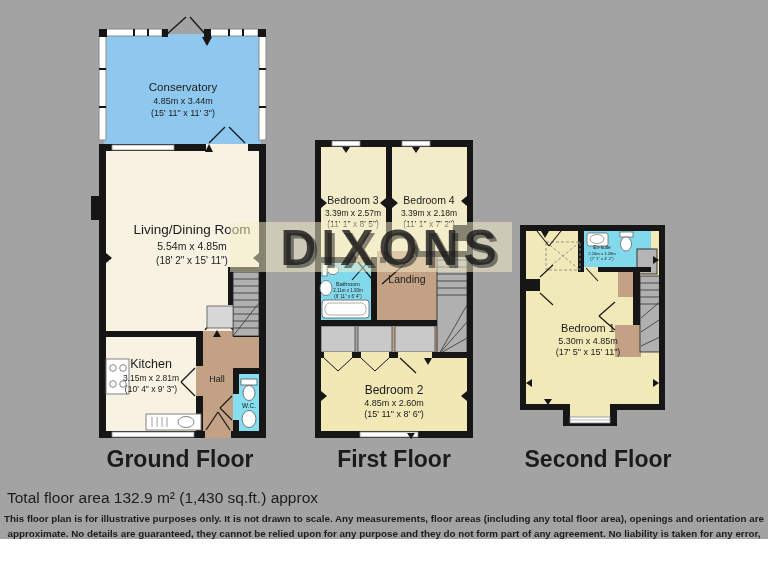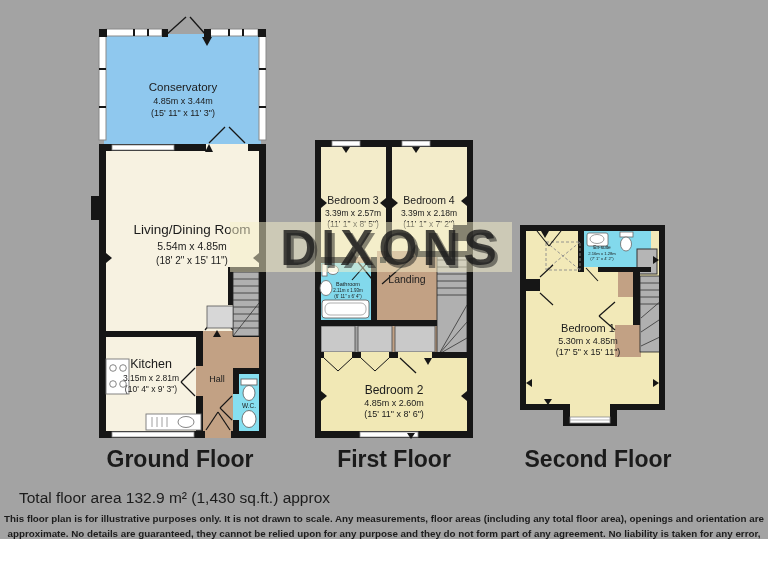--- a/index.html
+++ b/index.html
@@ -1,19 +1,19 @@
 <!DOCTYPE html>
 <html><head>
 <meta charset="utf-8">
 <style>
   html,body{margin:0;padding:0;background:#fff;}
   #stage{position:relative;width:768px;height:539px;background:#a3a3a3;overflow:hidden;
          font-family:"Liberation Sans",sans-serif;}
   svg text{font-family:"Liberation Sans",sans-serif;fill:#1b1b1b;}
-  #total-area{position:absolute;left:7px;top:489px;font-size:15.5px;color:#1c1c1c;margin-left:12px;}
+  #total-area{position:absolute;left:7px;top:489px;font-size:15.5px;color:#1c1c1c;}
   #disclaimer{position:absolute;left:4px;right:4px;top:512px;text-align:center;
               font-size:9.8px;line-height:1.5;color:#1c1c1c;font-weight:bold;}
 </style>
 </head>
 <body>
 
 <div id="stage">
 <svg width="768" height="576" viewBox="0 0 768 576">
 
   <g>

